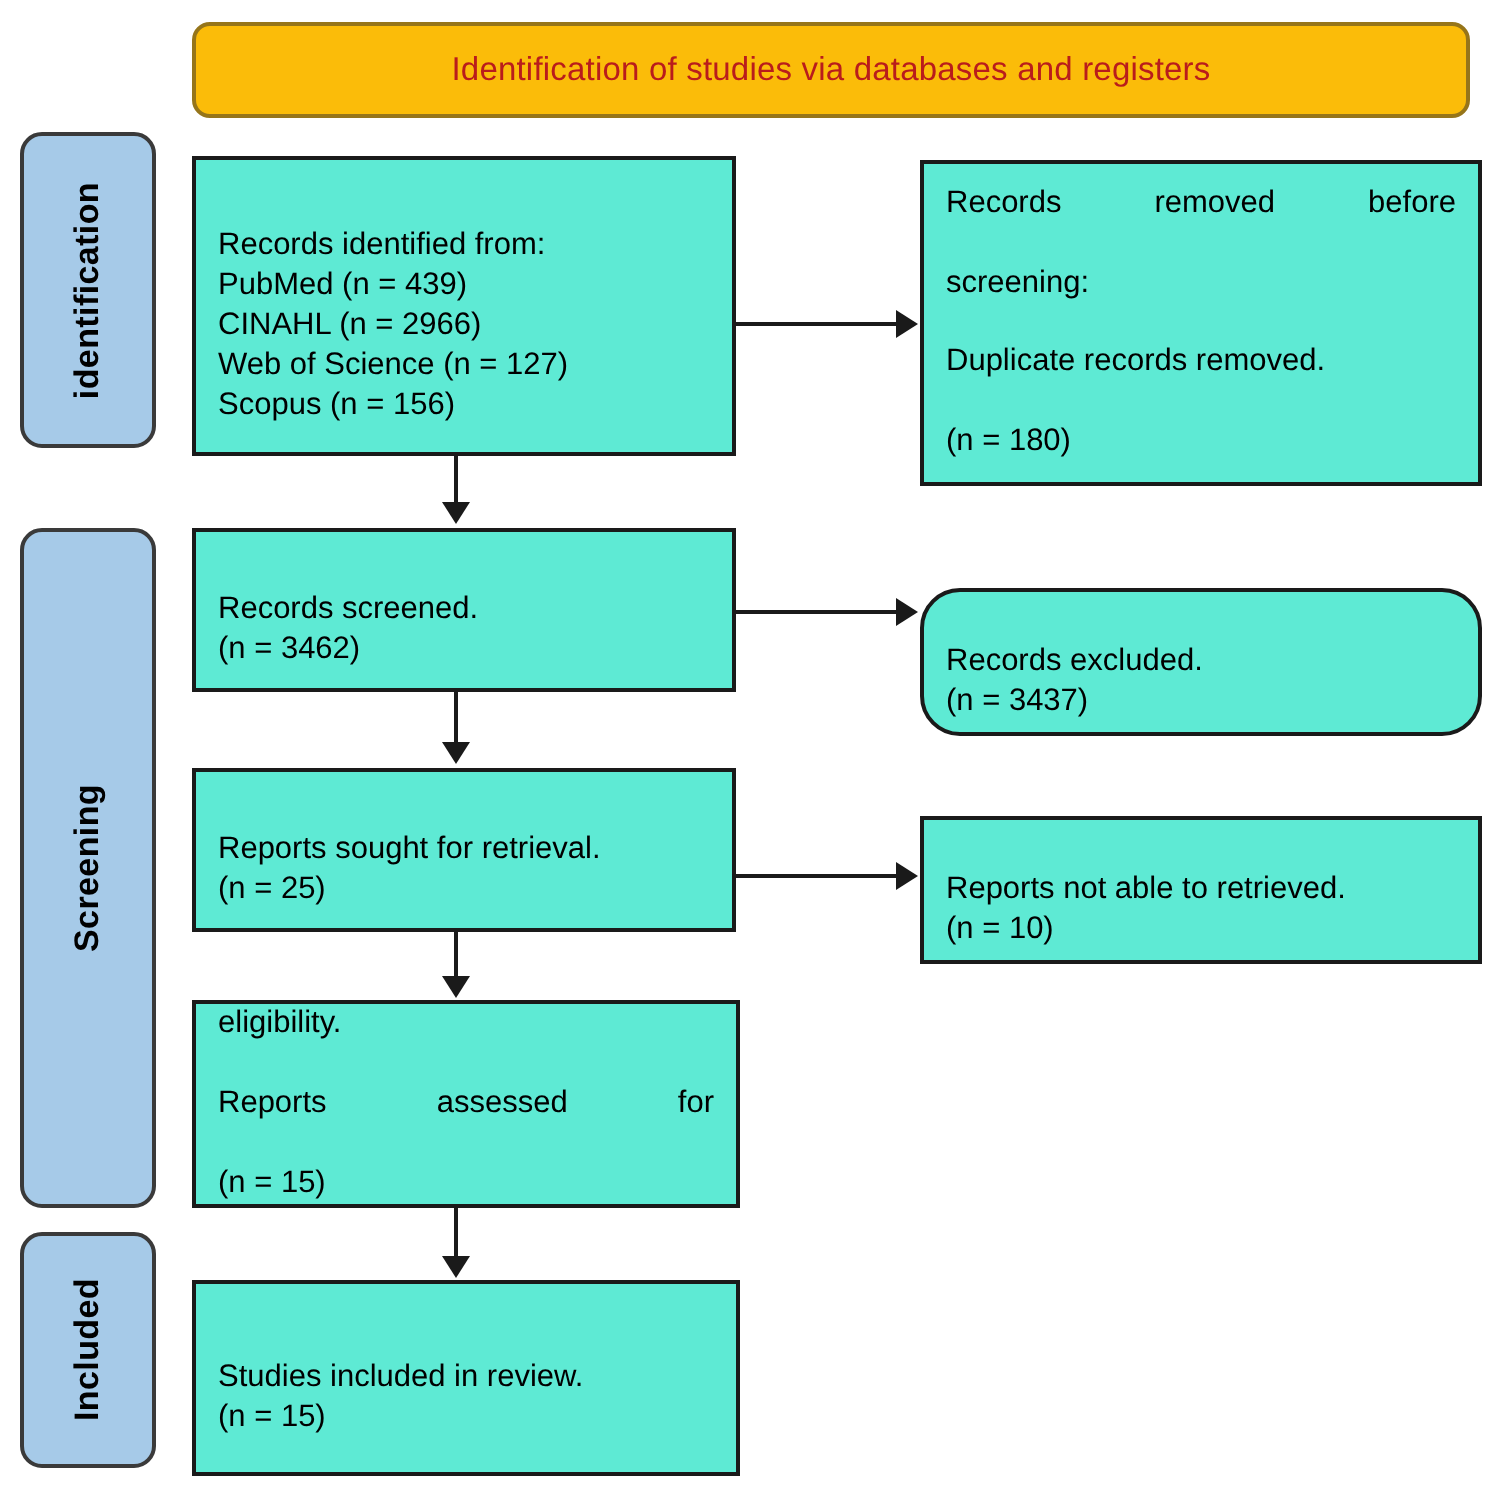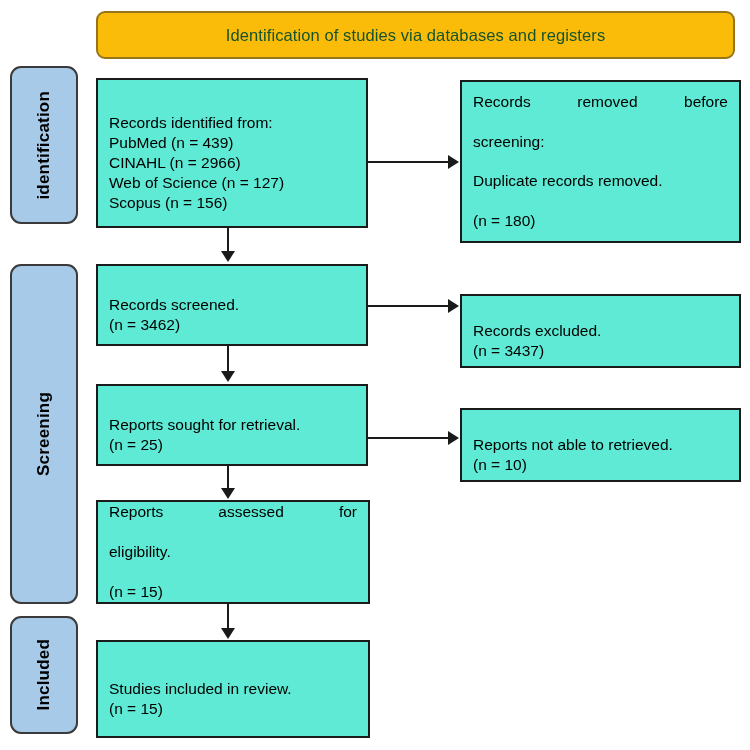--- a/index.html
+++ b/index.html
@@ -28,21 +28,21 @@
     top: 11px;
     width: 639px;
     height: 48px;
     background: #FBBC09;
     border: 2px solid #96751a;
     border-radius: 9px;
     box-sizing: border-box;
     display: flex;
     align-items: center;
     justify-content: center;
-    color: #14532d;
+    color: #b91c1c;
     font-size: 16.5px;
     letter-spacing: 0.1px;
   }
 
   
   .stage {
     position: absolute;
     left: 10px;
     width: 68px;
     background: #A6CAE8;
@@ -90,21 +90,21 @@
 
   
   #box-identified        { left: 96px; top: 78px;  width: 272px; height: 150px; }
   #box-screened          { left: 96px; top: 264px; width: 272px; height: 82px; }
   #box-sought            { left: 96px; top: 384px; width: 272px; height: 82px; }
   #box-assessed          { left: 96px; top: 500px; width: 274px; height: 104px; }
   #box-included-studies  { left: 96px; top: 640px; width: 274px; height: 98px; }
 
   
   #box-removed           { left: 460px; top: 80px;  width: 281px; height: 163px; }
-  #box-excluded          { left: 460px; top: 294px; width: 281px; height: 74px; }
+  #box-excluded          { left: 460px; top: 294px; width: 281px; height: 74px; border-radius: 20px; }
   #box-notretrieved      { left: 460px; top: 408px; width: 281px; height: 74px; }
 
   
   .conn {
     position: absolute;
     background: #1a1a1a;
   }
   .conn-v { width: 2px; }
   .conn-h { height: 2px; }
   .arrowhead {
@@ -184,22 +184,22 @@
 
   <div class="fbox" id="box-notretrieved">
     <div class="lines">
       <span class="jline">Reports not able to retrieved.</span>
       <span class="jline">(n = 10)</span>
     </div>
   </div>
 
   <div class="fbox justify" id="box-assessed">
     <div class="lines">
+      <span class="jline">eligibility.</span>
       <span class="jline spread">Reports assessed for</span>
-      <span class="jline">eligibility.</span>
       <span class="jline">(n = 15)</span>
     </div>
   </div>
 
   <div class="fbox" id="box-included-studies">
     <div class="lines">
       <span class="jline">Studies included in review.</span>
       <span class="jline">(n = 15)</span>
     </div>
   </div>

